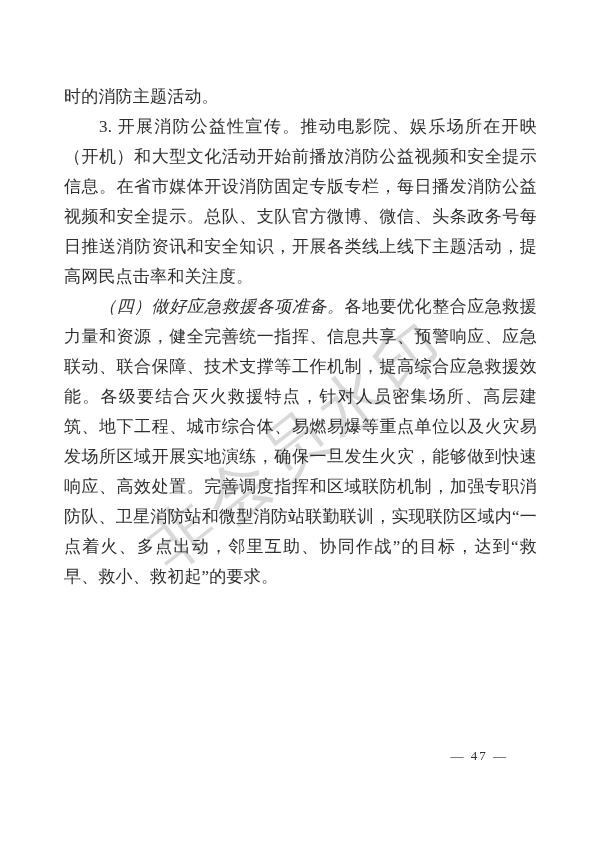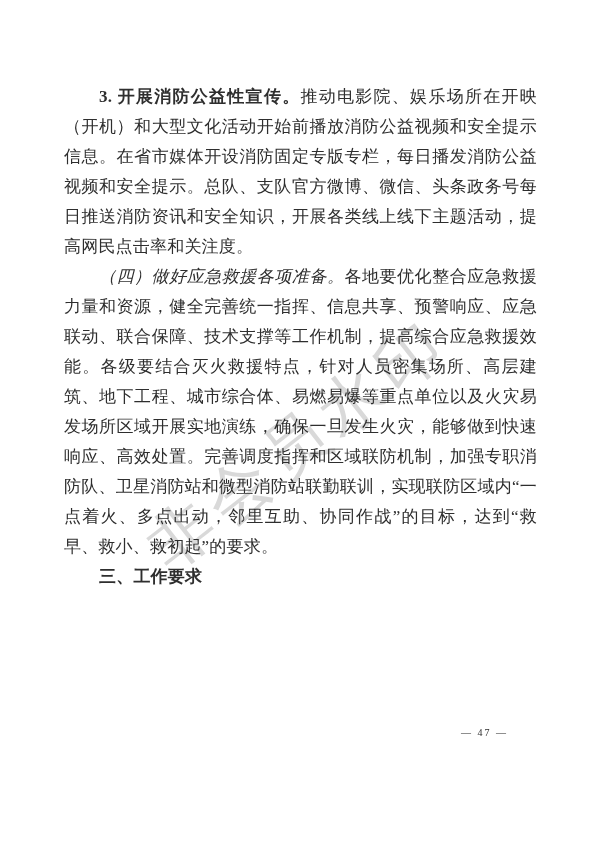--- a/index.html
+++ b/index.html
@@ -31,54 +31,54 @@
   .para {
     margin: 0;
   }
   .para.indent {
     text-indent: 35px;
   }
   .seg-normal {
     font-weight: normal;
   }
   .seg-bold {
-    font-weight: bold;
+    font-weight: normal;
     margin-top: 34px;
   }
   .seg-bold-italic {
     font-weight: normal;
     font-style: italic;
   }
   .watermark {
     position: absolute;
     left: 298px;
     top: 444px;
     z-index: 1;
     transform: translate(-50%, -50%) rotate(-38deg);
     font-size: 64px;
     letter-spacing: 8px;
     white-space: nowrap;
     color: rgba(120, 120, 120, 0.28);
     pointer-events: none;
   }
   .page-number {
     position: absolute;
-    top: 727px;
+    top: 748px;
     right: 92px;
     z-index: 2;
     color: #2e2e2e;
-    font-size: 10px;
+    font-size: 13px;
     letter-spacing: 2px;
     margin-left: 32px;
   }
 </style>
 </head>
 <body>
 
 <div class="page">
   <div class="watermark">非会员水印</div>
   <div class="content" id="doc-content">
+      <p class="para"><span class="seg-normal">时的消防主题活动。</span></p>
       <p class="para indent"><span class="seg-bold">3. 开展消防公益性宣传。</span><span class="seg-normal">推动电影院、娱乐场所在开映（开机）和大型文化活动开始前播放消防公益视频和安全提示信息。在省市媒体开设消防固定专版专栏，每日播发消防公益视频和安全提示。总队、支队官方微博、微信、头条政务号每日推送消防资讯和安全知识，开展各类线上线下主题活动，提高网民点击率和关注度。</span></p>
       <p class="para indent"><span class="seg-bold-italic">（四）做好应急救援各项准备。</span><span class="seg-normal">各地要优化整合应急救援力量和资源，健全完善统一指挥、信息共享、预警响应、应急联动、联合保障、技术支撑等工作机制，提高综合应急救援效能。各级要结合灭火救援特点，针对人员密集场所、高层建筑、地下工程、城市综合体、易燃易爆等重点单位以及火灾易发场所区域开展实地演练，确保一旦发生火灾，能够做到快速响应、高效处置。完善调度指挥和区域联防机制，加强专职消防队、卫星消防站和微型消防站联勤联训，实现联防区域内“一点着火、多点出动，邻里互助、协同作战”的目标，达到“救早、救小、救初起”的要求。</span></p>
-      <p class="para indent"><span class="seg-bold">三、工作要求</span></p>
     </div>
   <div class="page-number">— 47 —</div>
 </div>
 
 </body></html>

